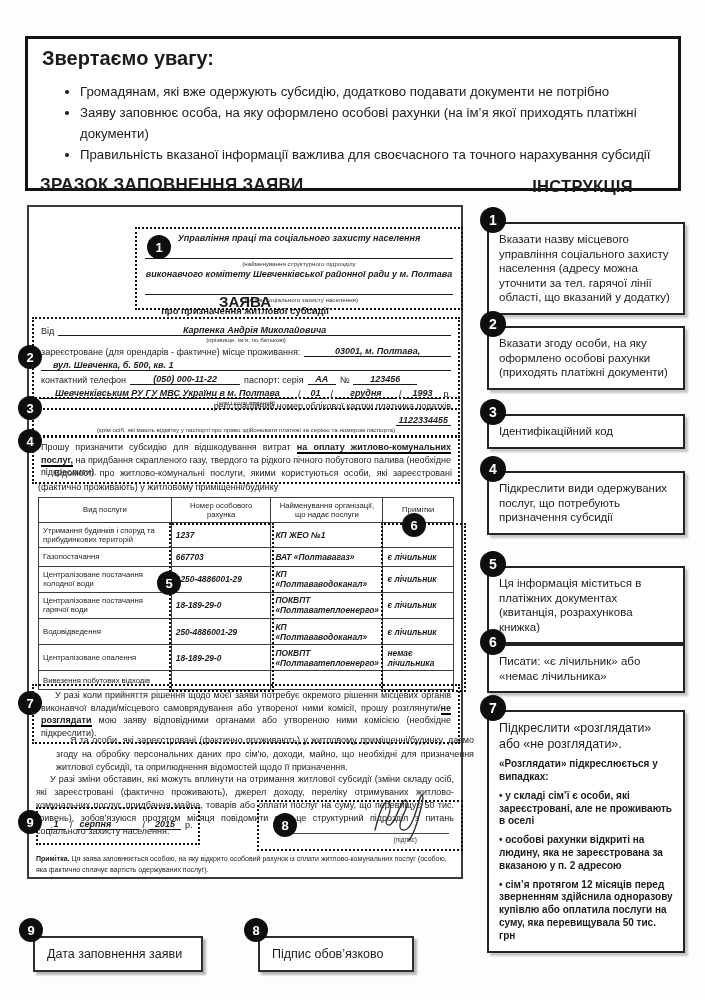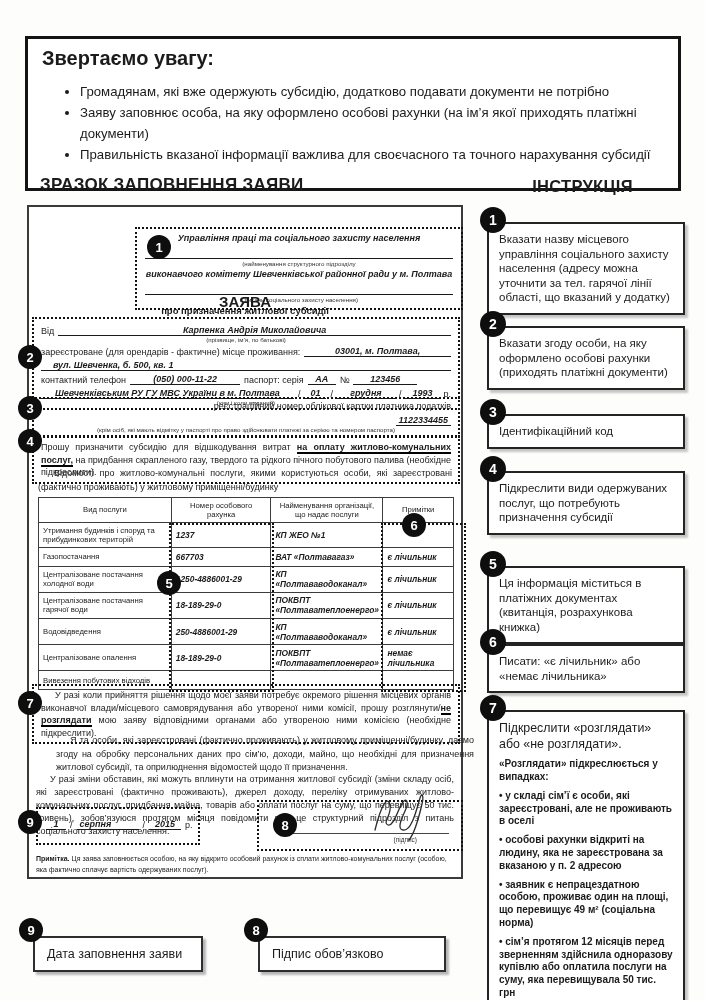--- a/index.html
+++ b/index.html
@@ -72,21 +72,21 @@
   .i7-title{font-size:12.4px;line-height:1.3;margin-bottom:6px;}
   .i7-sub{font-weight:bold;font-size:10px;line-height:1.28;margin-bottom:6px;}
   .i7-bullet{font-weight:bold;font-size:10px;line-height:1.28;margin-bottom:6px;}
   
   .bbox{
     position:absolute;top:936px;height:36px;box-sizing:border-box;
     border:2px solid #2e2e2e;background:#fff;box-shadow:3px 3px 2px rgba(0,0,0,.28);
     font-size:12.5px;display:flex;align-items:center;padding:0 12px;
   }
   #bbox-date{left:33px;width:170px;}
-  #bbox-sign{left:258px;width:188px;}
+  #bbox-sign{left:258px;width:156px;}
 </style>
 </head>
 <body>
 
 <div class="warning-box">
   <div class="warning-title">Звертаємо увагу:</div>
   <ul>
     <li>Громадянам, які вже одержують субсидію, додатково подавати документи не потрібно</li>
     <li>Заяву заповнює особа, на яку оформлено особові рахунки (на ім’я якої приходять платіжні документи)</li>
     <li>Правильність вказаної інформації важлива для своєчасного та точного нарахування субсидії</li>
@@ -295,21 +295,20 @@
   <div class="callout">6</div>
   <span>Писати: «є лічильник» або «немає лічильника»</span>
 </div>
 
 <div class="ibox" style="top:710px;">
   <div class="callout">7</div>
   <div class="i7-title">Підкреслити «розглядати» або «не розглядати».</div>
   <div class="i7-sub">«Розглядати» підкреслюється у випадках:</div>
   <div class="i7-bullet">• у складі сім’ї є особи, які зареєстровані, але не проживають в оселі</div>
   <div class="i7-bullet">• особові рахунки відкриті на людину, яка не зареєстрована за вказаною у п. 2 адресою</div>
-  <div class="i7-bullet">• заявник є непрацездатною особою, проживає один на площі, що перевищує 49 м² (соціальна норма)</div>
   <div class="i7-bullet" style="margin-bottom:0;">• сім’я протягом 12 місяців перед зверненням здійснила одноразову купівлю або оплатила послуги на суму, яка перевищувала 50 тис. грн</div>
 </div>
 
 <div class="bbox" id="bbox-date">
   <span>Дата заповнення заяви</span>
 </div>
 <div class="callout" style="left:19px;top:918px;">9</div>
 
 <div class="bbox" id="bbox-sign">
   <span>Підпис обов’язково</span>

